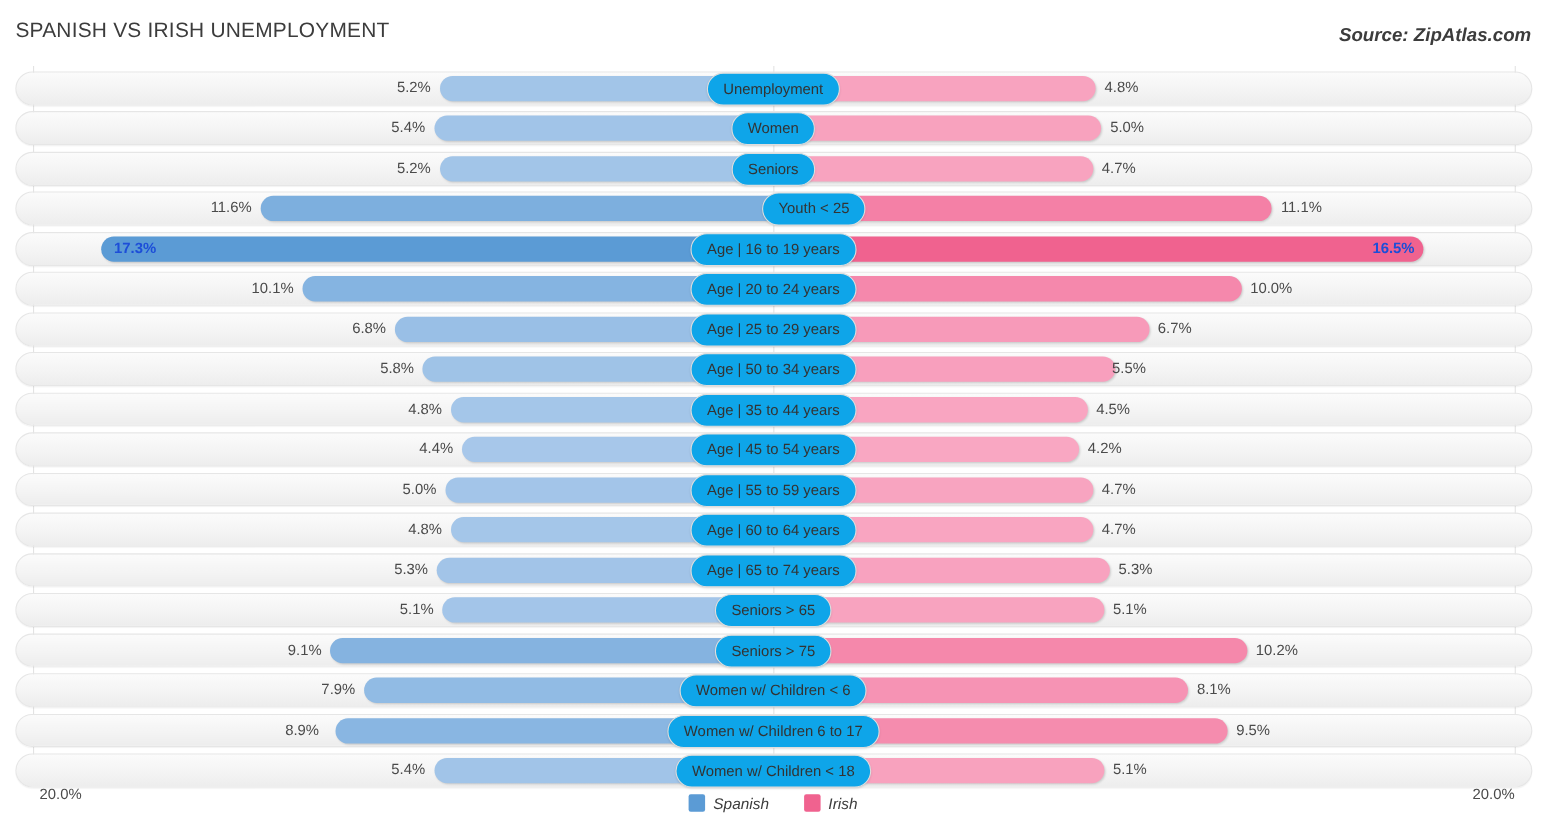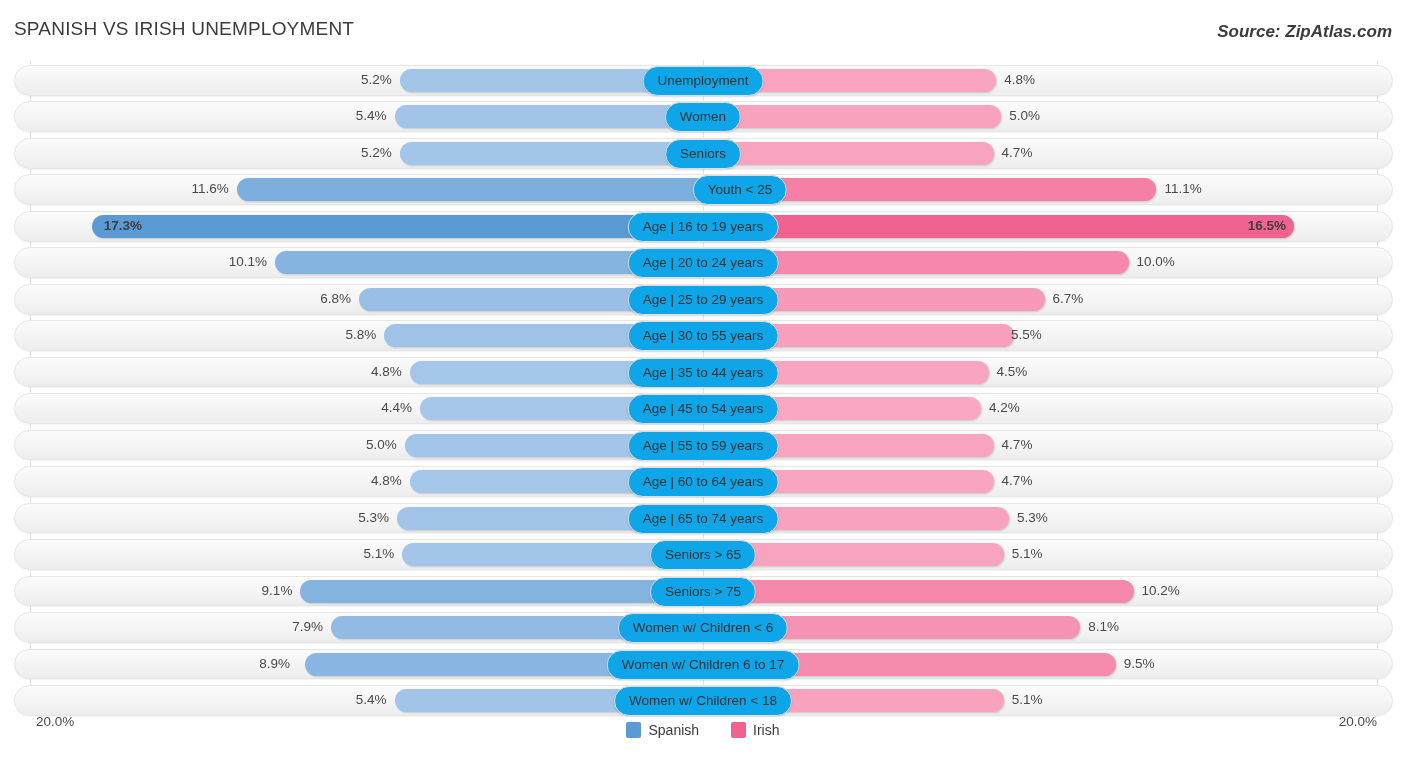--- a/index.html
+++ b/index.html
@@ -64,21 +64,21 @@
     border-top-left-radius:3px;border-bottom-left-radius:3px;
     box-shadow:1px 1px 2px rgba(0,0,0,.16);
   }
 
   .val{
     position:absolute;top:0;height:30.6px;line-height:30.6px;
     font-size:13.5px;color:#4a4a4a;white-space:nowrap;
   }
   .val-left{text-align:right;}
   .val-right{text-align:left;}
-  .val.inside{color:#404040;font-weight:bold;}
+  .val.inside{color:#1d4ed8;font-weight:bold;}
 
   .cat-pill{
     position:absolute;top:1px;height:28px;line-height:28px;
     left:50%;transform:translateX(-50%);
     background:#0ea5e9;
     border:1px solid #dedede;
     border-radius:15px;
     padding:0 14px;
     font-size:13.5px;color:#333;
     white-space:nowrap;
@@ -86,21 +86,21 @@
     z-index:5;
   }
 
   
   .axis{position:absolute;top:714px;left:0;width:1406px;height:22px;}
   .axis-left{position:absolute;left:36px;top:0;font-size:13.5px;color:#4a4a4a;}
   .axis-right{position:absolute;right:29px;top:0;font-size:13.5px;color:#4a4a4a;}
 
   .legend{
     position:absolute;top:722px;left:0;width:1406px;
-    display:flex;justify-content:center;align-items:center;gap:32px;
+    display:flex;justify-content:center;align-items:center;gap:32px;font-style:italic;
   }
   .legend-item{display:flex;align-items:center;gap:7px;}
   .swatch{width:15px;height:16px;border-radius:2px;display:inline-block;}
   .legend-label{font-size:14px;color:#3c3c3c;}
 </style>
 </head>
 <body>
 
 <div id="chart-root">
 
@@ -169,21 +169,21 @@
           <div class="val val-left" style="left: 268.94px; width: 82px;">6.8%</div>
           <div class="val val-right" style="left: 1052.51px;">6.7%</div>
           <div class="cat-pill" style="left: 703px;">Age | 25 to 29 years</div>
         </div>
         <div class="row">
           <div class="track"></div>
           <div class="bar bar-left" style="left: 384.39px; width: 318.61px; background: rgb(159, 195, 231);"></div>
           <div class="bar bar-right" style="left: 703px; width: 310.975px; background: rgb(248, 159, 189);"></div>
           <div class="val val-left" style="left: 294.39px; width: 82px;">5.8%</div>
           <div class="val val-right" style="left: 1011px;">5.5%</div>
-          <div class="cat-pill" style="left: 703px;">Age | 30 to 55 years</div>
+          <div class="cat-pill" style="left: 703px;">Age | 50 to 34 years</div>
         </div>
         <div class="row">
           <div class="track"></div>
           <div class="bar bar-left" style="left: 409.84px; width: 293.16px; background: rgb(164, 198, 233);"></div>
           <div class="bar bar-right" style="left: 703px; width: 285.525px; background: rgb(249, 165, 193);"></div>
           <div class="val val-left" style="left: 319.84px; width: 82px;">4.8%</div>
           <div class="val val-right" style="left: 996.525px;">4.5%</div>
           <div class="cat-pill" style="left: 703px;">Age | 35 to 44 years</div>
         </div>
         <div class="row">

